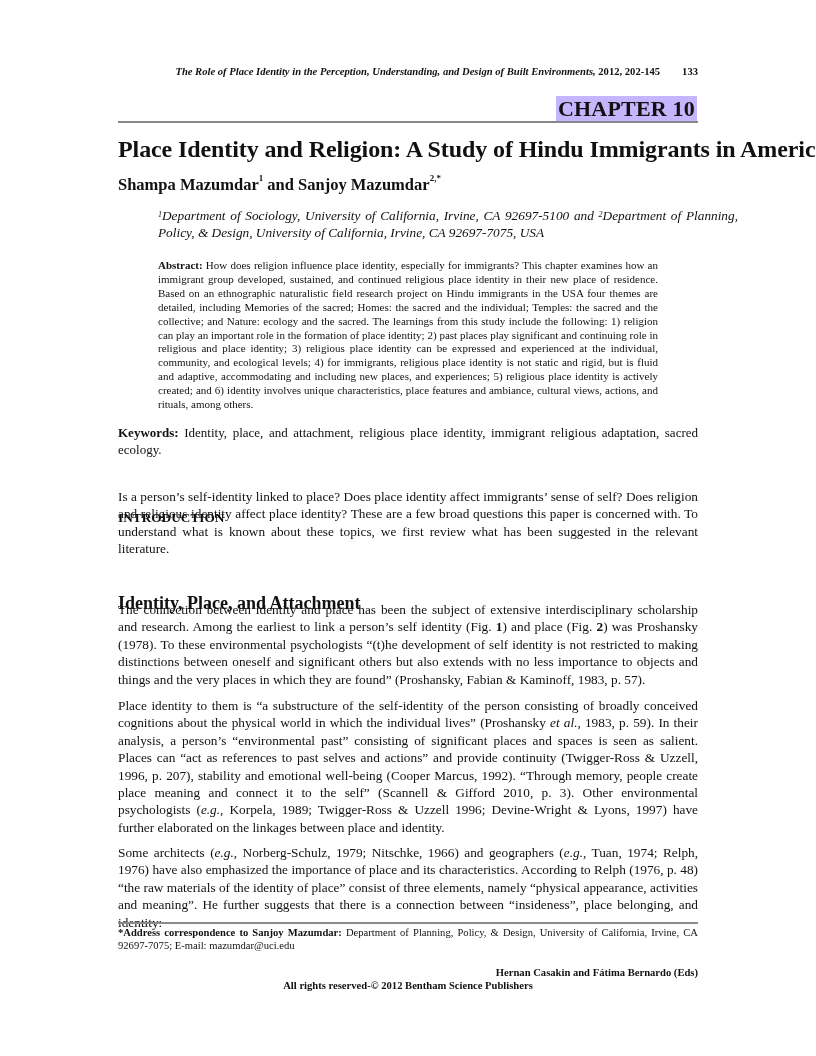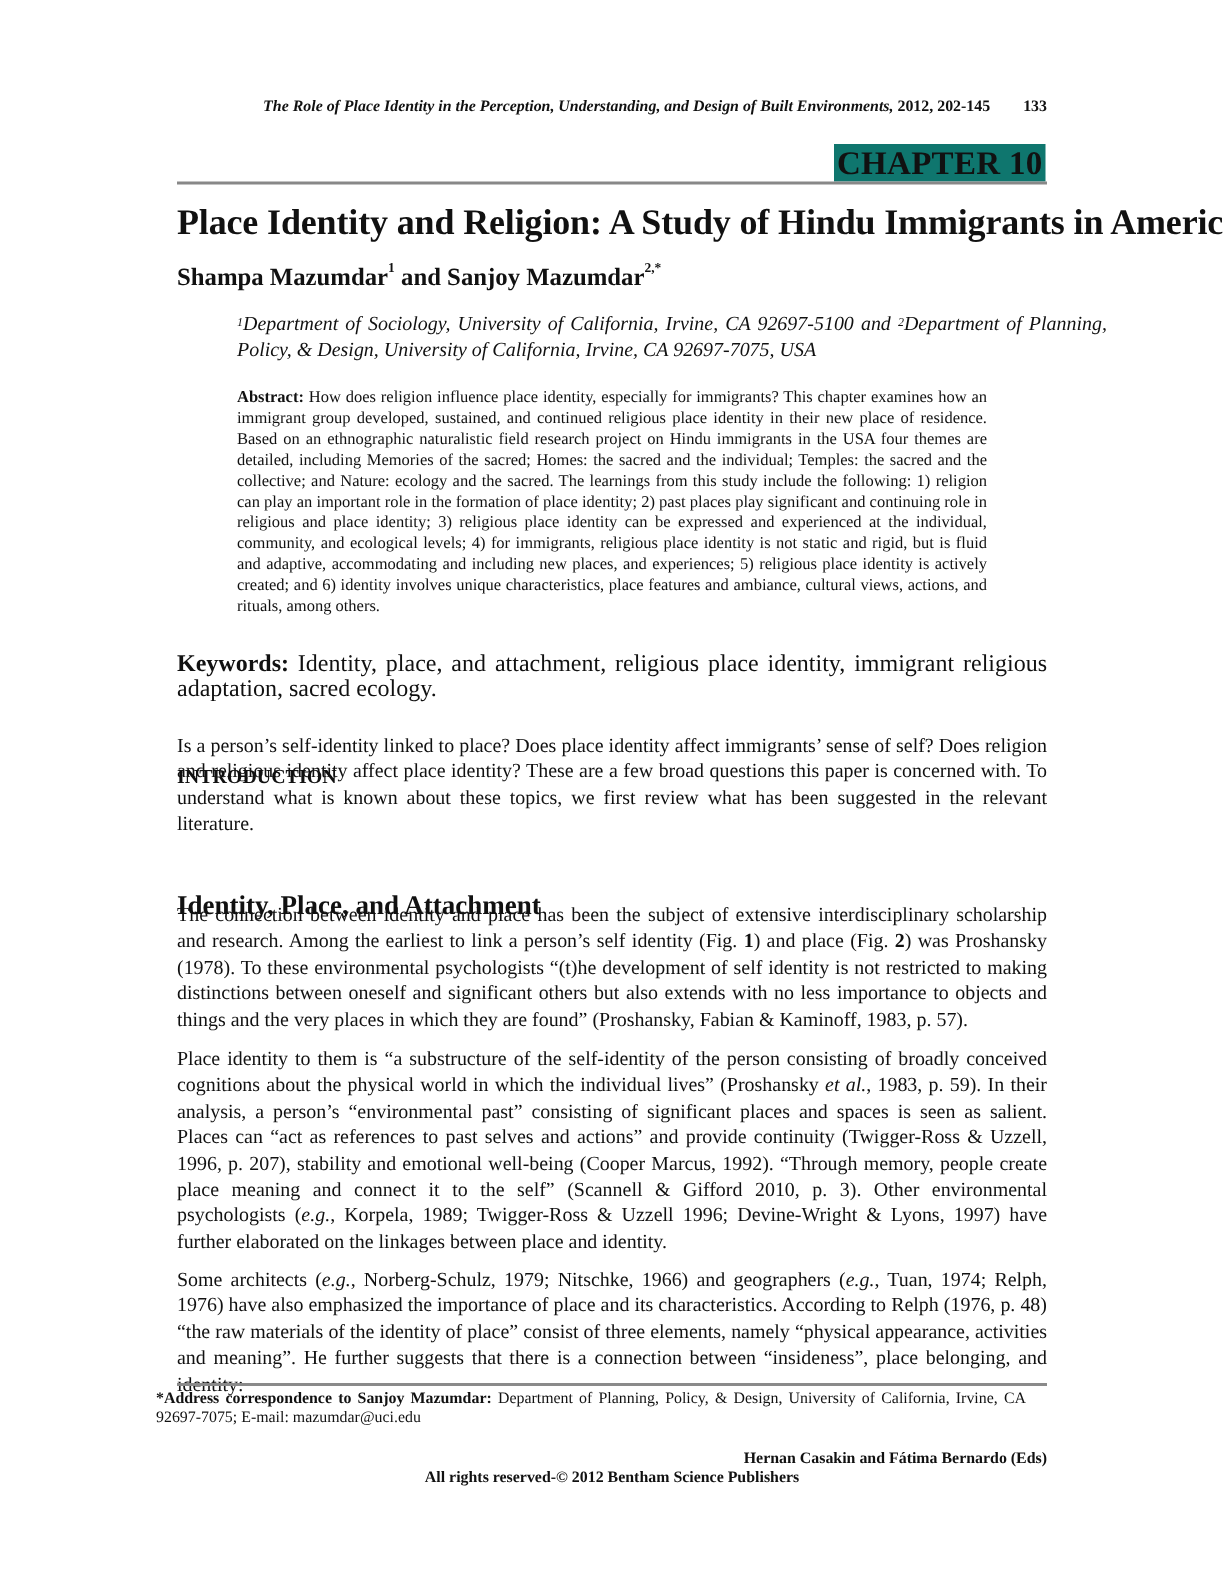--- a/index.html
+++ b/index.html
@@ -29,21 +29,21 @@
       justify-content: flex-end;
     }
     .running-header .page-num {
       font-style: normal;
       margin-left: 22px;
     }
 
     .chapter-box {
       right: 119px;
       top: 96px;
-      background: #0f766e;
+      background: #c4b5fd;
       padding: 0 2px 0 2px;
       font-size: 22px;
       font-weight: bold;
       line-height: 25px;
       color: #111;
       letter-spacing: 0.2px;
     }
     .header-rule {
       left: 118px;
       width: 580px;
@@ -91,22 +91,22 @@
       top: 259px;
       font-size: 11px;
       line-height: 13.9px;
       text-align: justify;
     }
     .abstract b { font-weight: bold; font-family: Liberation Serif, serif; }
 
     .keywords {
       left: 118px;
       width: 580px;
-      top: 434px;
-      font-size: 16px;
+      top: 424px;
+      font-size: 13px;
       line-height: 17.3px;
       text-align: justify;
     }
 
     .section-heading {
       left: 118px;
       top: 482px;
       font-size: 13.3px;
       font-weight: bold;
       margin-top: 28px;
@@ -131,21 +131,21 @@
     .p3 { top: 844px; }
 
     .footnote-rule {
       left: 118px;
       width: 580px;
       top: 922px;
       height: 1.5px;
       background: #8a8a8a;
     }
     .footnote {
-      left: 104px;
+      left: 118px;
       width: 580px;
       top: 926px;
       font-size: 10.6px;
       line-height: 13px;
       text-align: justify;
     }
     .footer-eds {
       left: 118px;
       width: 580px;
       top: 966px;

